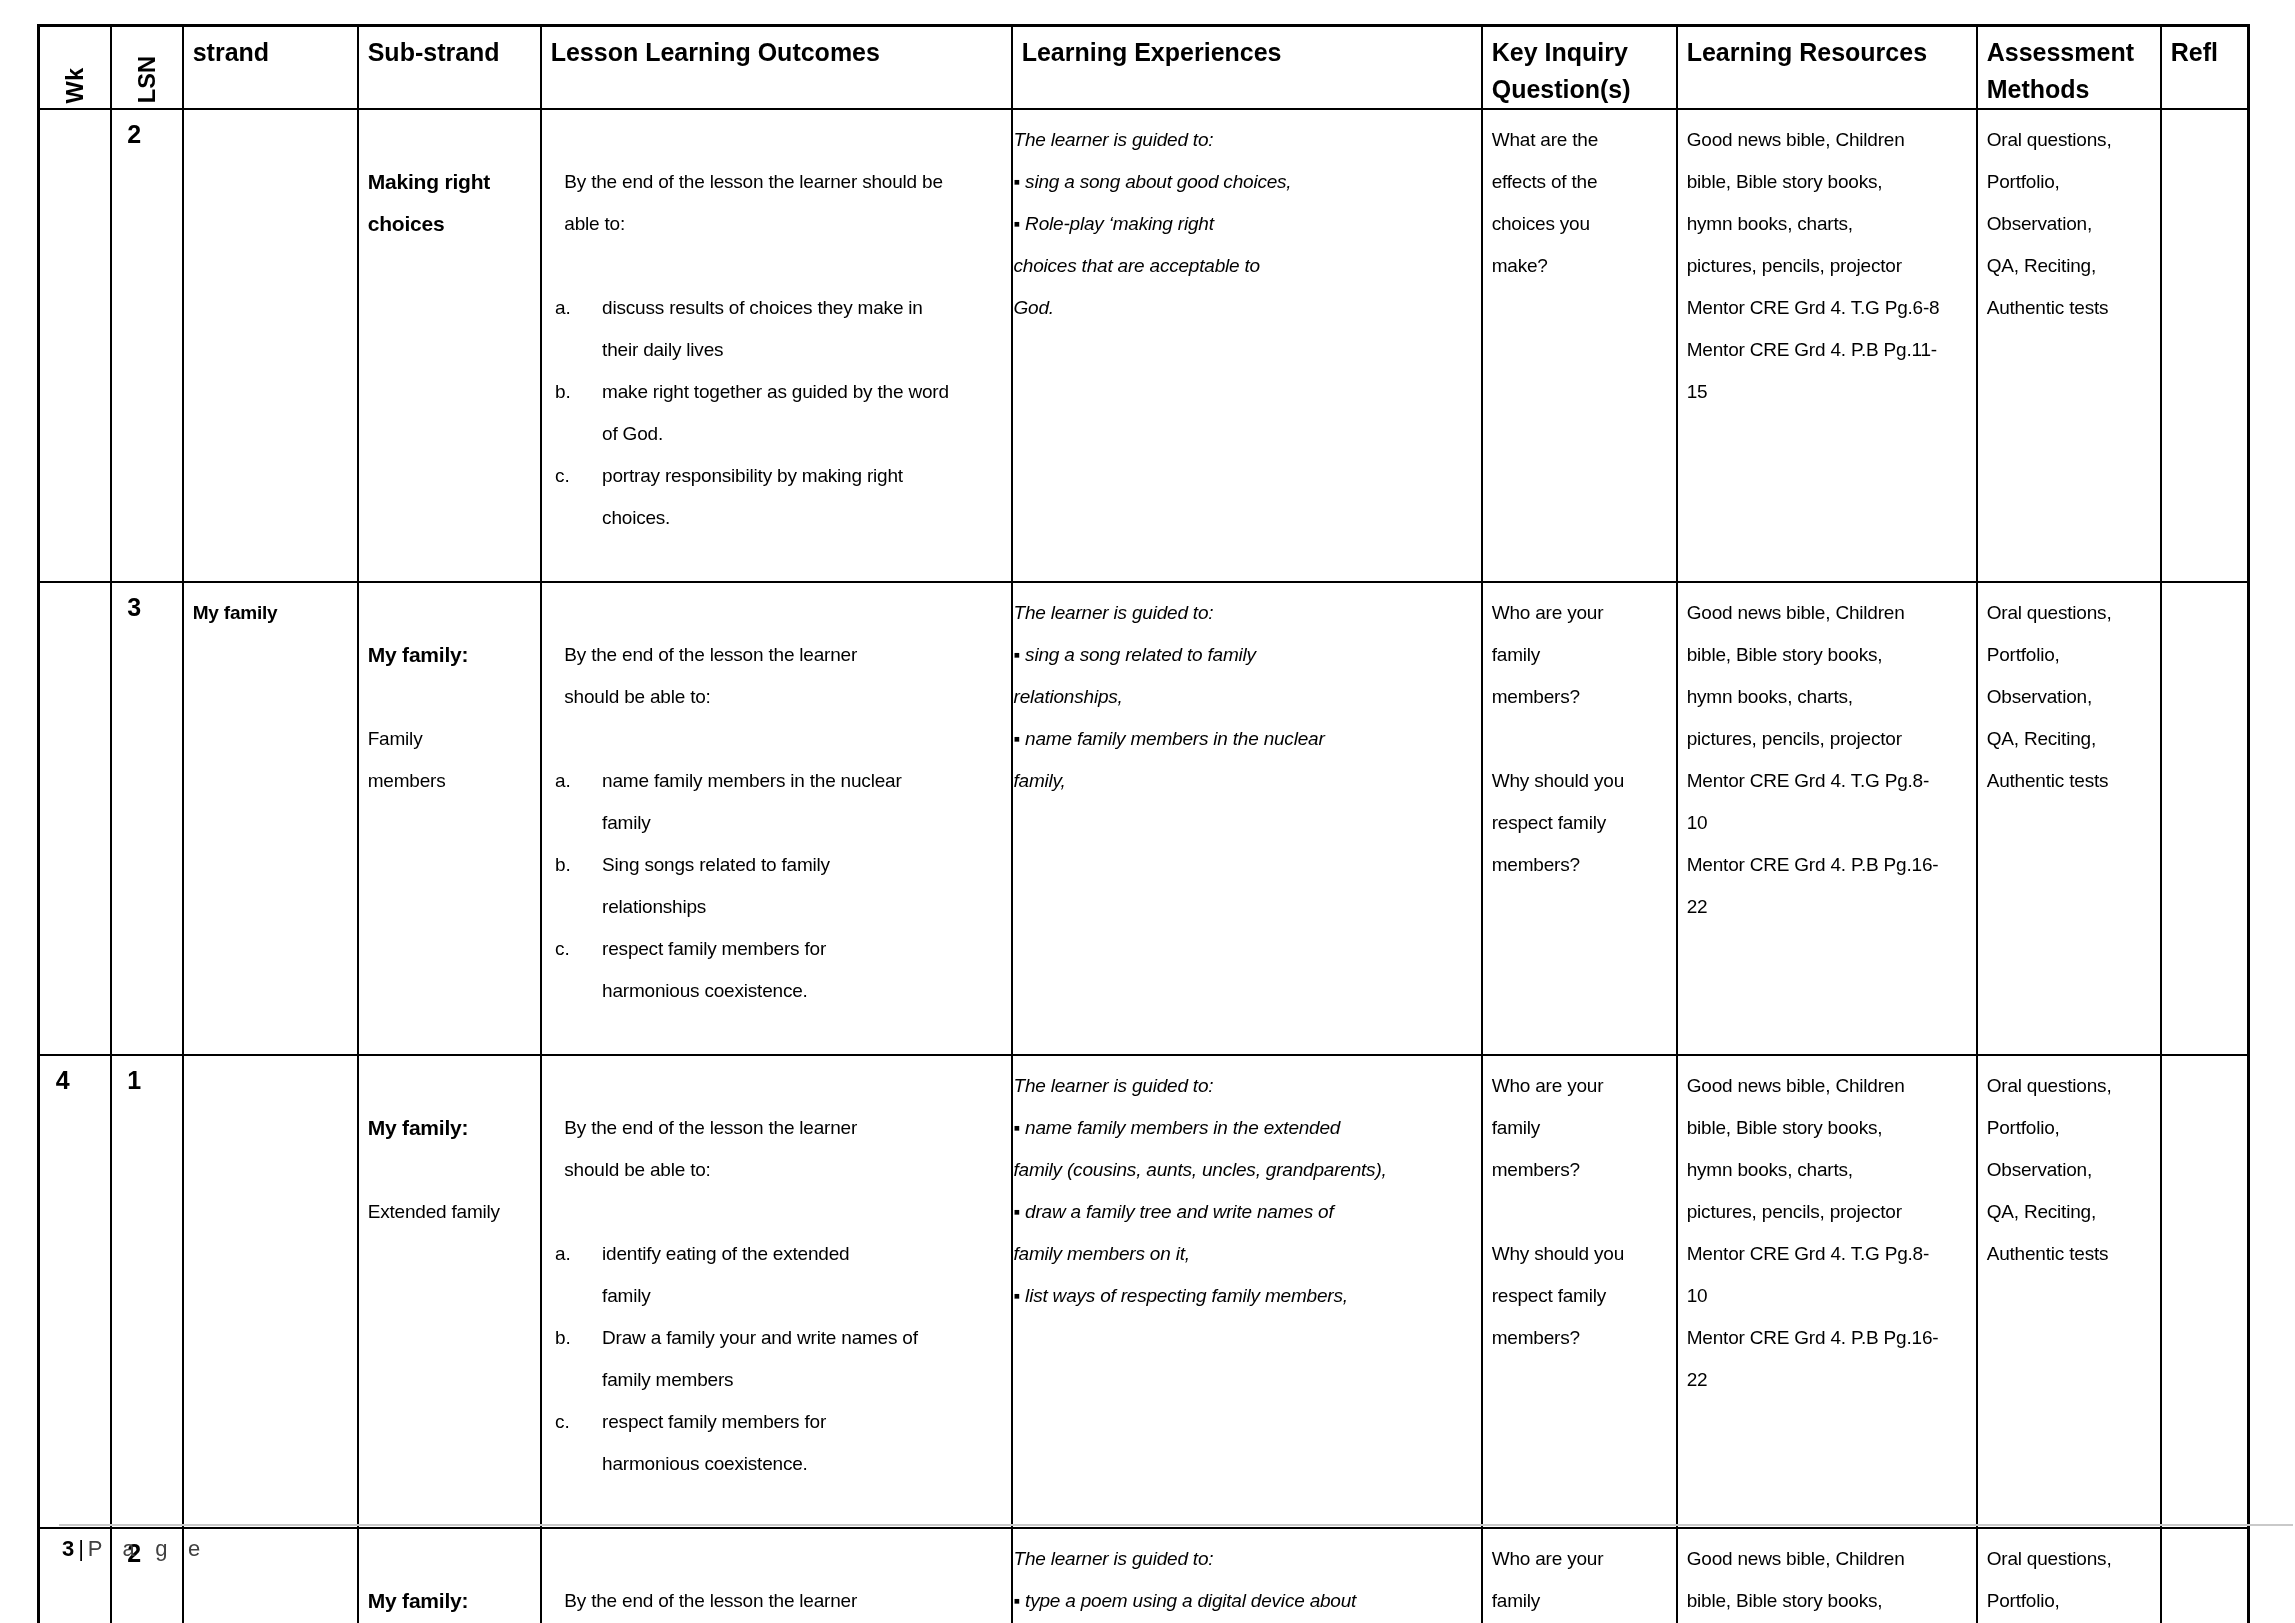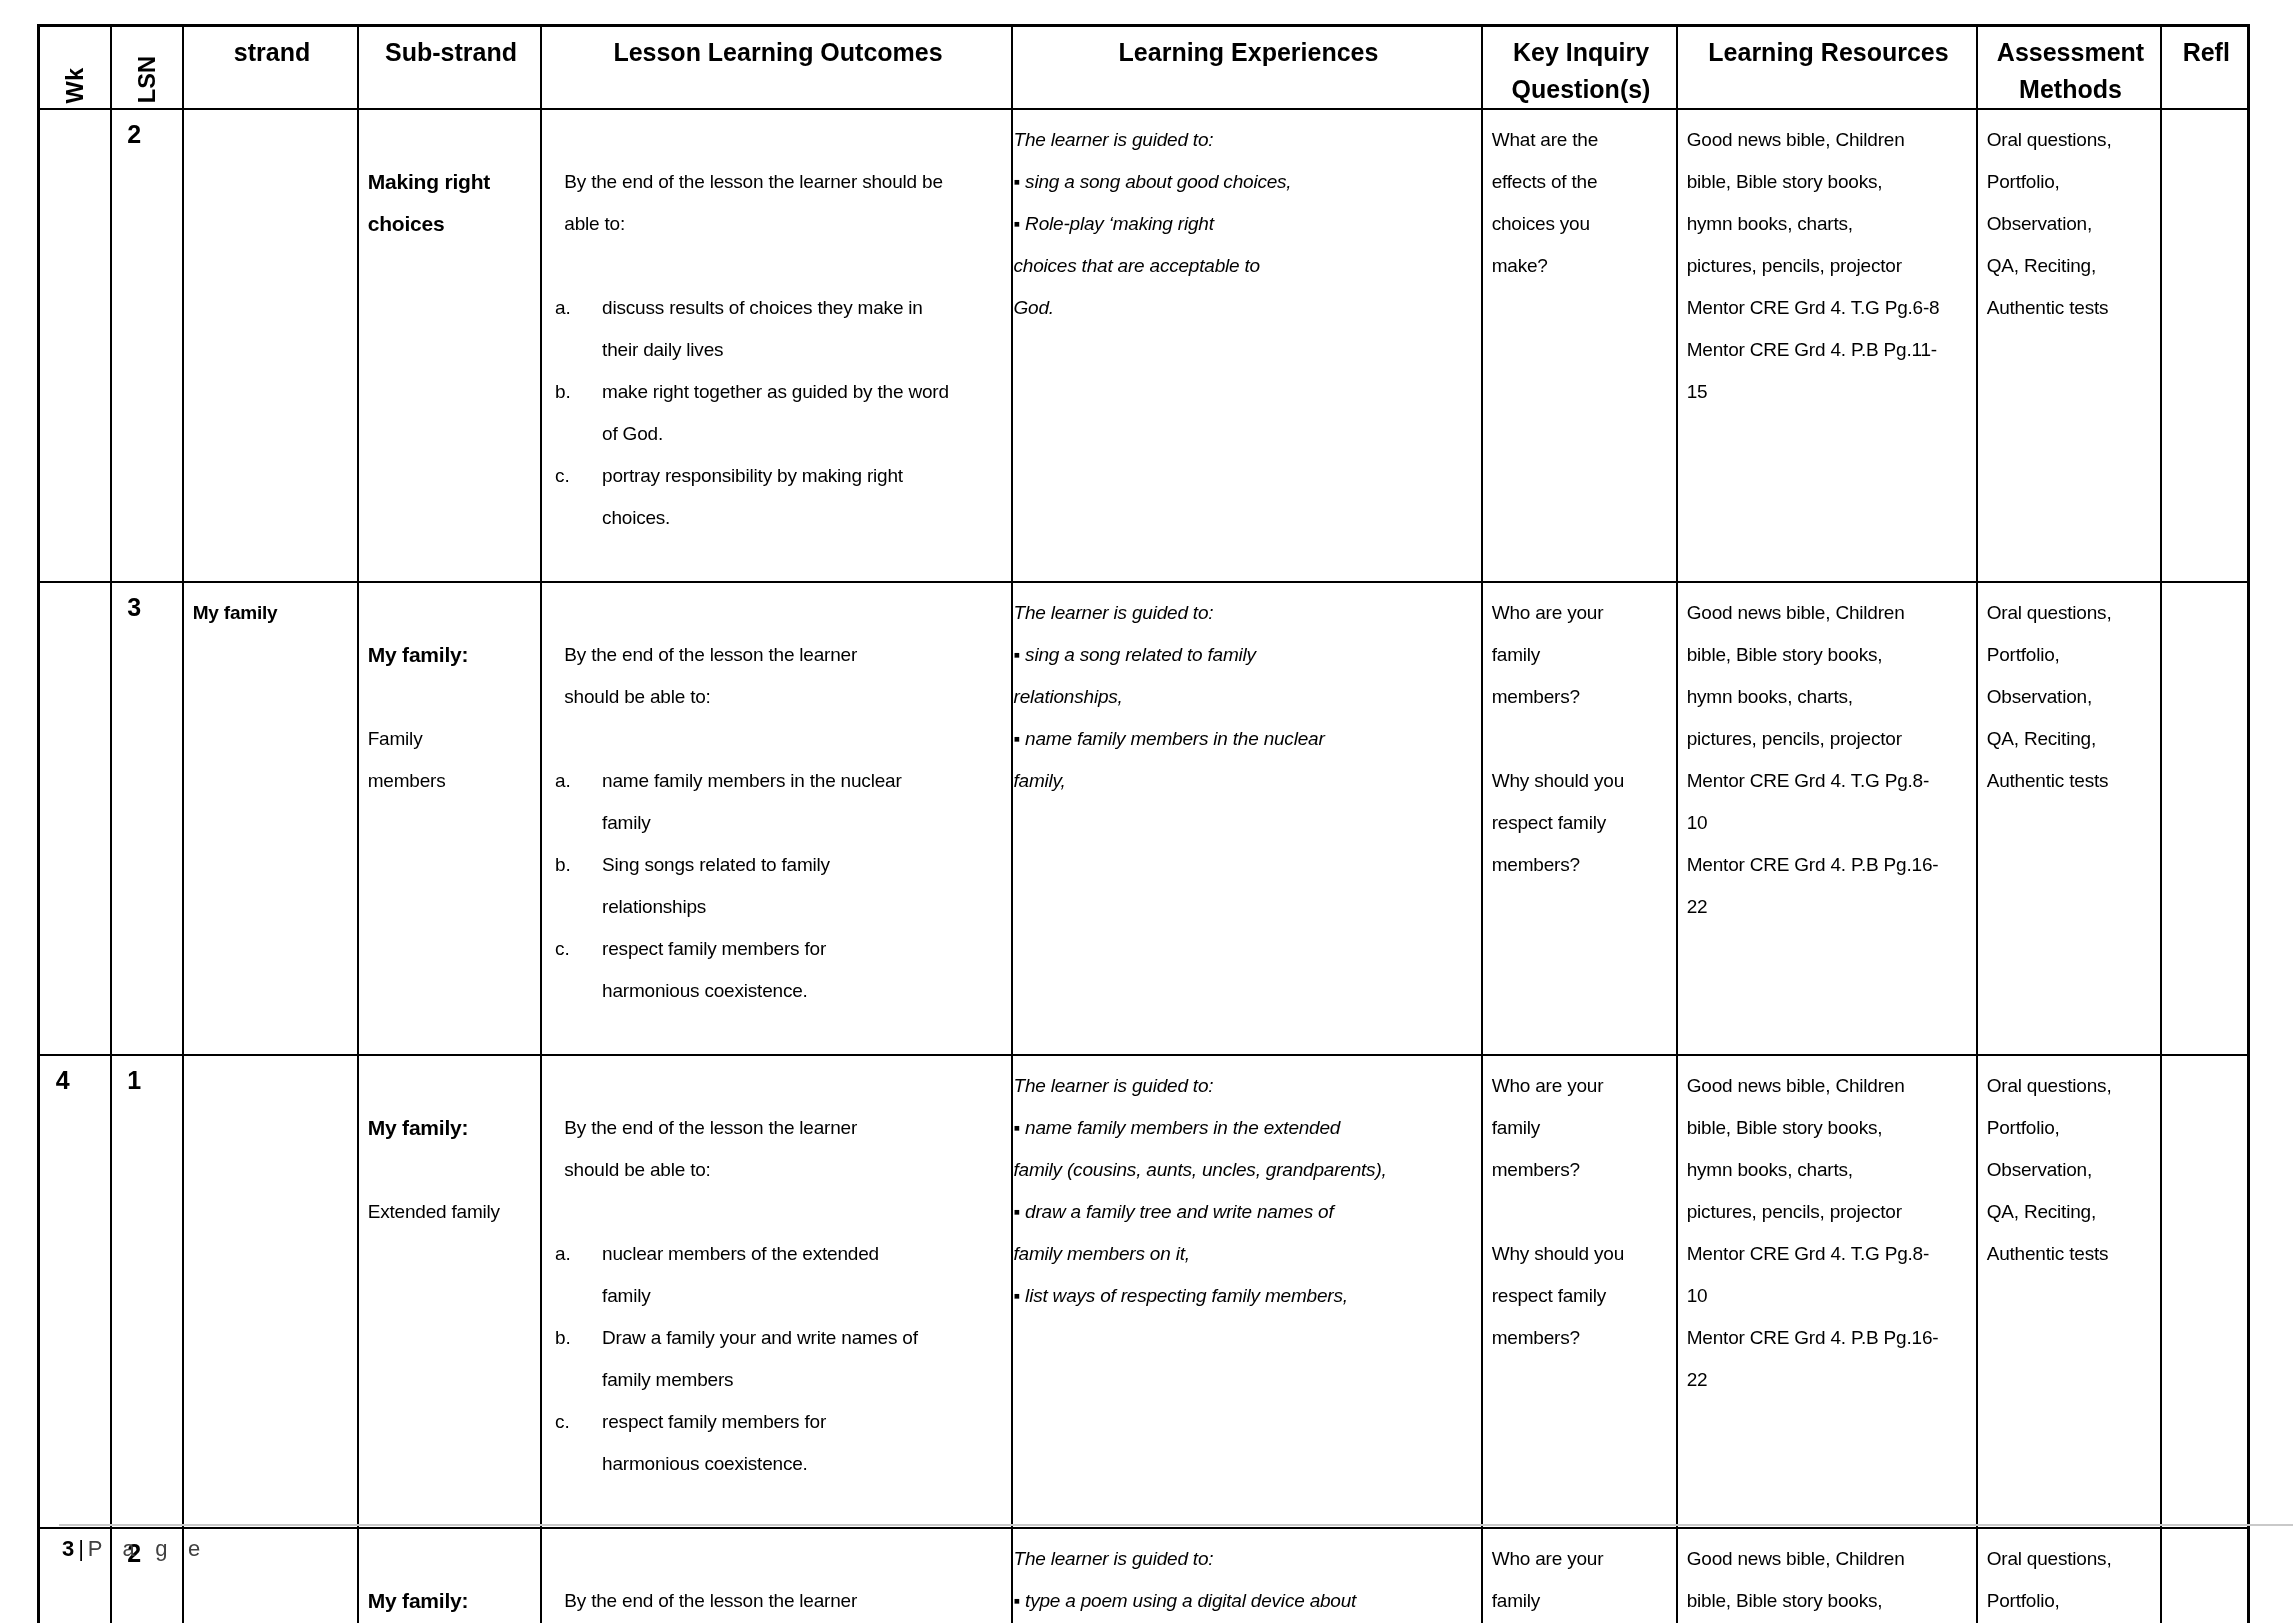--- a/index.html
+++ b/index.html
@@ -16,21 +16,21 @@
   }
   .scheme-table td,.scheme-table th{
     border:2px solid #000;vertical-align:top;padding:0;overflow:hidden;
   }
   .scheme-table{border:3.3px solid #000;}
   thead tr{height:74px;}
   tbody tr:nth-child(1){height:319px;}
   tbody tr:nth-child(2){height:347px;}
   tbody tr:nth-child(3){height:350px;}
   tbody tr:nth-child(4){height:342px;}
-  th{text-align:center;font-weight:bold;font-size:25px;line-height:37px;}
+  th{text-align:left;font-weight:bold;font-size:25px;line-height:37px;}
   th .hpad{padding:6.5px 5.2px 0 9.2px;}
   th.vert{vertical-align:bottom;}
   .rot{
     writing-mode:vertical-rl;transform:rotate(180deg);
     font-weight:bold;font-size:23.6px;letter-spacing:0;
     margin:0 0 3.9px 17px;
   }
   .cellpad{
     padding:9.2px 6.5px 0 9.2px;
     font-size:19px;line-height:42px;letter-spacing:-0.2px;
@@ -246,21 +246,21 @@
     <td>
       <div class="cellpad">
         <div class="sub-title">My family:</div>
         <div>Extended family</div>
       </div>
     </td>
     <td class="c-out">
       <div class="cellpad">
         <div class="intro">By the end of the lesson the learner
 should be able to:</div>
-        <div><div class="oitem"><span class="omark">a.</span><span class="otext">nuclear members of the extended
+        <div><div class="oitem"><span class="omark">a.</span><span class="otext">identify eating of the extended
 family</span></div><div class="oitem"><span class="omark">b.</span><span class="otext">Draw a family your and write names of
 family members</span></div><div class="oitem"><span class="omark">c.</span><span class="otext">respect family members for
 harmonious coexistence.</span></div></div>
       </div>
     </td>
     <td class="c-exp">
           <div class="cellpad">The learner is guided to:
 ▪ name family members in the extended
 family (cousins, aunts, uncles, grandparents),
 ▪ draw a family tree and write names of

